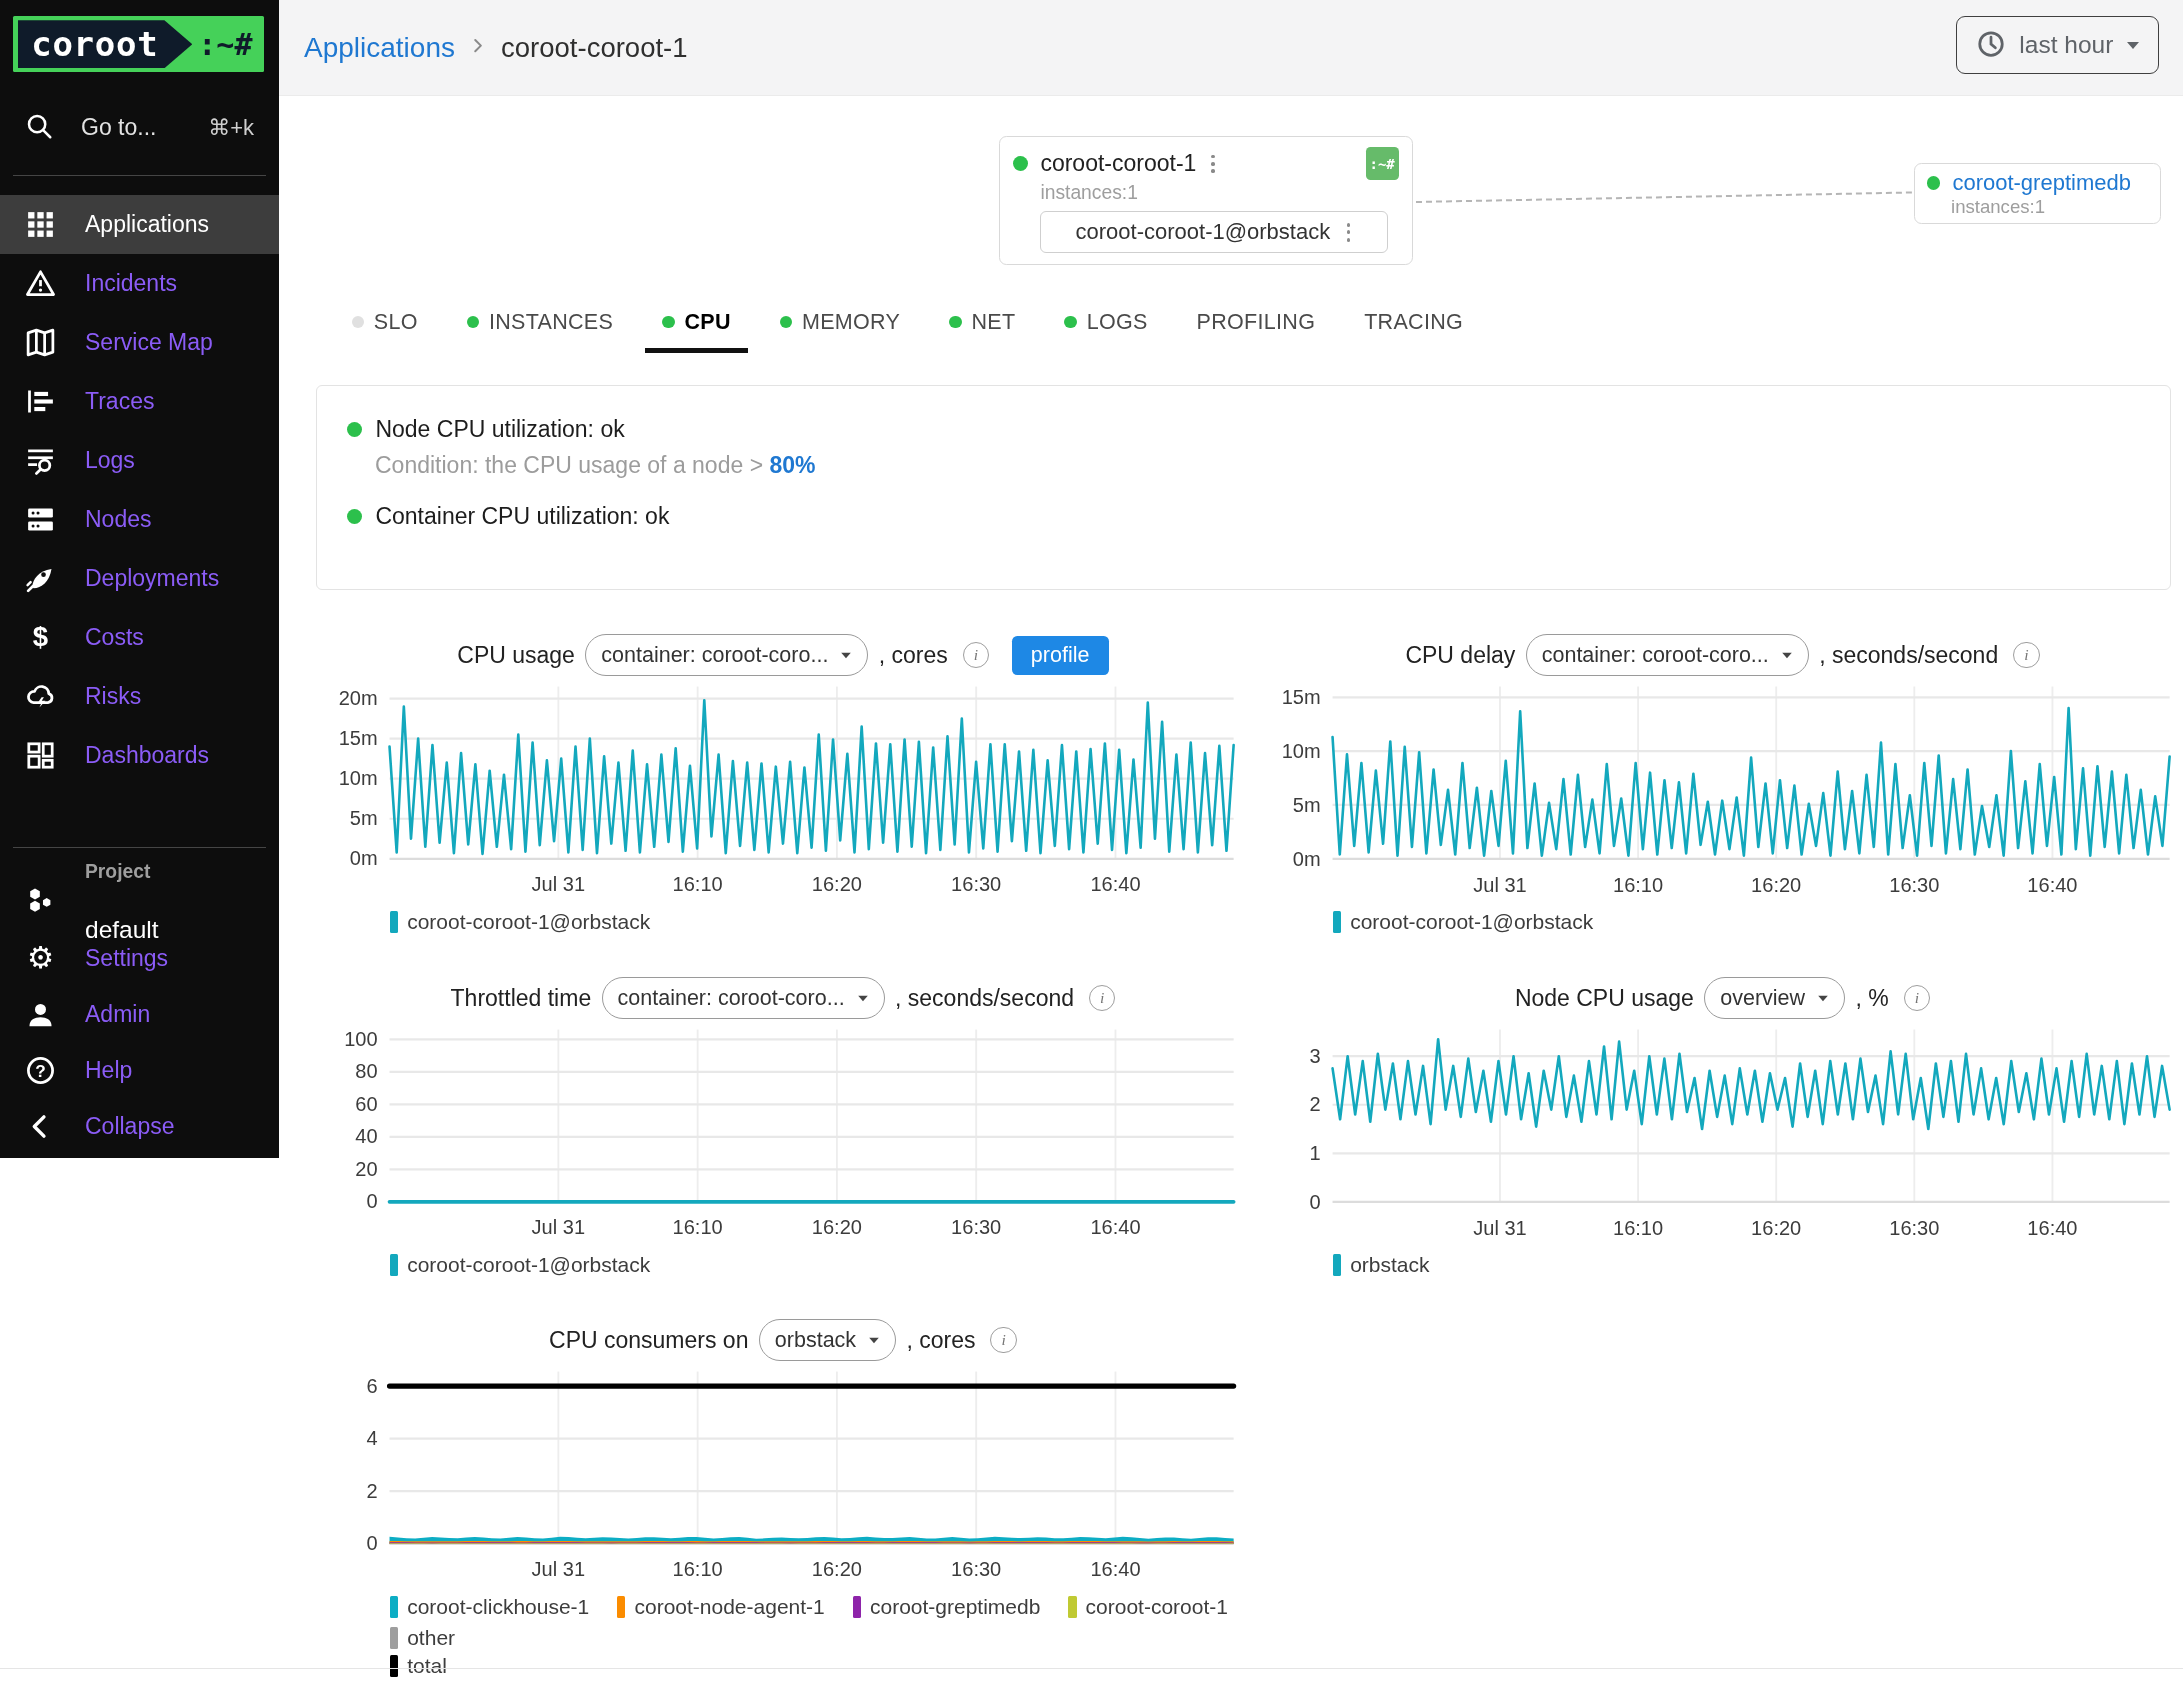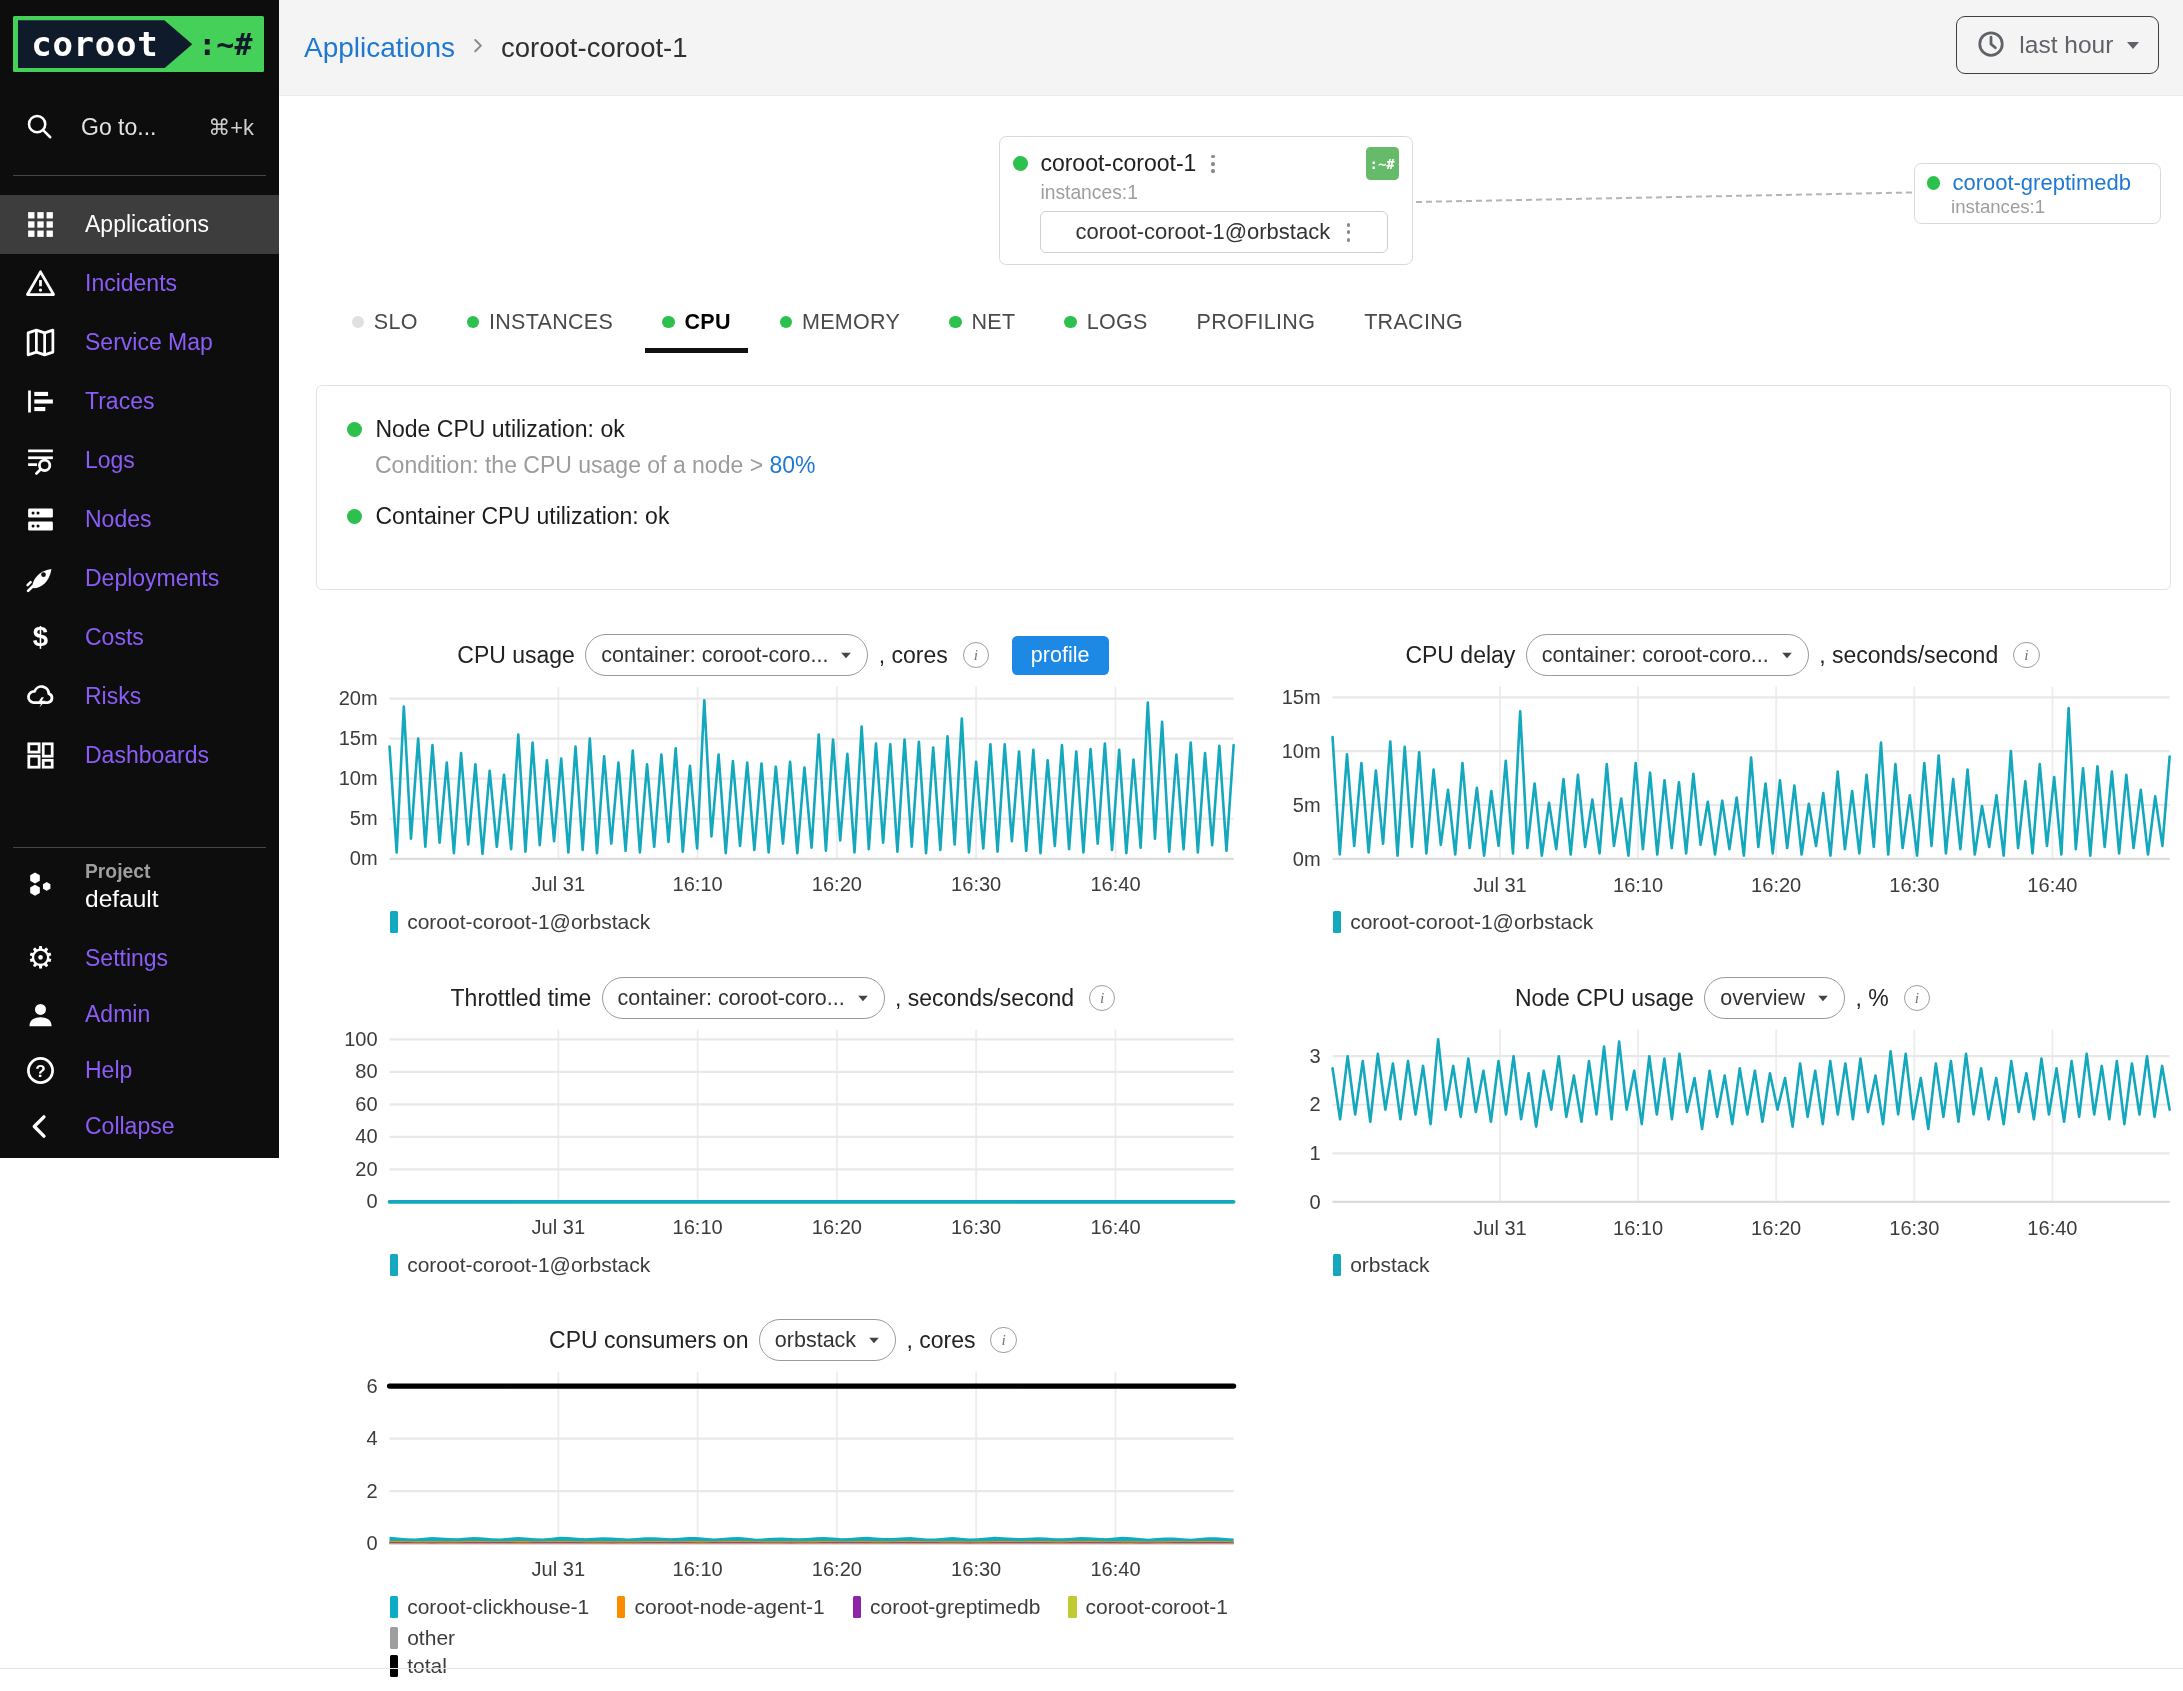--- a/index.html
+++ b/index.html
@@ -14,21 +14,21 @@
   .logo-suffix{color:#0f1b2a;font-family:"DejaVu Sans Mono",monospace;font-weight:bold;font-size:30px;margin-left:6px;}
   .goto{position:absolute;left:0;top:101px;width:100%;height:53px;display:flex;align-items:center;padding-left:24px;box-sizing:border-box;gap:27px;cursor:pointer;}
   .goto-label{color:#e3e3e3;font-size:23px;}
   .goto-kbd{margin-left:auto;padding-right:25px;color:#cfcfcf;font-size:22px;}
   .sb-divider{position:absolute;left:13.4px;right:13.4px;border-top:1.5px solid #454545;}
   .nav{position:absolute;left:0;width:100%;}
   .nav-item{height:59px;display:flex;align-items:center;padding-left:24px;gap:28px;font-size:23px;color:#8b5cf6;cursor:pointer;}
   .nav-item.active{background:#3d3d3d;color:#ffffff;}
   .nav-item .ic{width:33px;height:33px;display:inline-flex;}
   .project{position:absolute;left:0;top:860px;width:100%;display:flex;align-items:center;padding-left:24px;box-sizing:border-box;gap:28px;cursor:pointer;}
-  .project-txt{display:flex;flex-direction:column;line-height:1.25;}
+  .project-txt{display:flex;flex-direction:column;line-height:1.25;gap:31px;}
   .project-label{font-size:19.3px;color:#9e9e9e;font-weight:bold;}
   .project-name{font-size:24.5px;color:#ffffff;}
 
   
   .topbar{position:absolute;left:279px;top:0;right:0;height:95px;background:#f4f4f5;border-bottom:0.7px solid #ebebeb;display:flex;align-items:center;}
   .breadcrumb{display:flex;align-items:center;gap:13.4px;margin-left:25px;}
   .crumb-root{color:#1f78d1;font-size:28px;cursor:pointer;}
   .crumb-cur{color:#2f2f2f;font-size:27.5px;}
   .timepicker{position:absolute;right:24px;top:16.3px;height:58px;border:1.9px solid #3f3f3f;border-radius:9px;display:flex;align-items:center;gap:13.4px;padding:0 19.3px;box-sizing:border-box;cursor:pointer;background:transparent;}
   .timepicker-label{font-size:24.5px;color:#5f6368;}
@@ -57,21 +57,21 @@
   .tabs{position:absolute;left:327px;top:301px;display:flex;height:52px;}
   .tab{position:relative;display:flex;align-items:center;gap:9.7px;padding:0 24.5px;font-size:21.5px;letter-spacing:0.3px;color:#4a4a4a;cursor:pointer;height:42px;}
   .tab .tdot{width:12.6px;height:12.6px;border-radius:50%;}
   .tab.active{color:#000;font-weight:bold;}
   .tab.active::after{content:"";position:absolute;left:7.4px;right:7.4px;bottom:-10.4px;height:5.2px;background:#111;}
 
   
   .checks{position:absolute;left:316px;top:385px;width:1855px;height:205px;border:1.5px solid #e3e3e3;border-radius:6px;box-sizing:border-box;padding:27px 30px;}
   .check-title-row{display:flex;align-items:center;gap:13.4px;font-size:23px;color:#1d1d1d;height:33px;}
   .check-cond{margin:6px 0 21px 28px;font-size:23px;color:#9c9c9c;}
-  .check-cond a{color:#1f78d1;text-decoration:none;cursor:pointer;}
+  .check-cond a{color:#1f78d1;text-decoration:none;cursor:pointer;font-weight:bold;}
 
   
   .chart-block{position:absolute;}
   .chart-header{height:48px;display:flex;align-items:center;justify-content:center;gap:10.4px;font-size:23px;color:#222;}
   .pill{display:inline-flex;align-items:center;border:1.5px solid #9a9a9a;border-radius:21px;height:40px;padding:0 15px;font-size:21.5px;color:#333;cursor:pointer;background:#fff;}
   .pill .caret{border-top-color:#444;margin-left:12px;transform:scale(0.8);}
   .unit{font-size:23px;color:#222;}
   .info{width:24.5px;height:24.5px;border:1.9px solid #9e9e9e;border-radius:50%;color:#757575;display:inline-flex;align-items:center;justify-content:center;
     font-size:15.6px;font-style:italic;font-family:"Liberation Serif",serif;margin-left:4.5px;cursor:pointer;flex:none;}
   .profile-btn{margin-left:12px;height:39px;padding:0 19.3px;background:#1e88e5;color:#ffffff;font-size:21.5px;border:none;border-radius:5.2px;cursor:pointer;}

